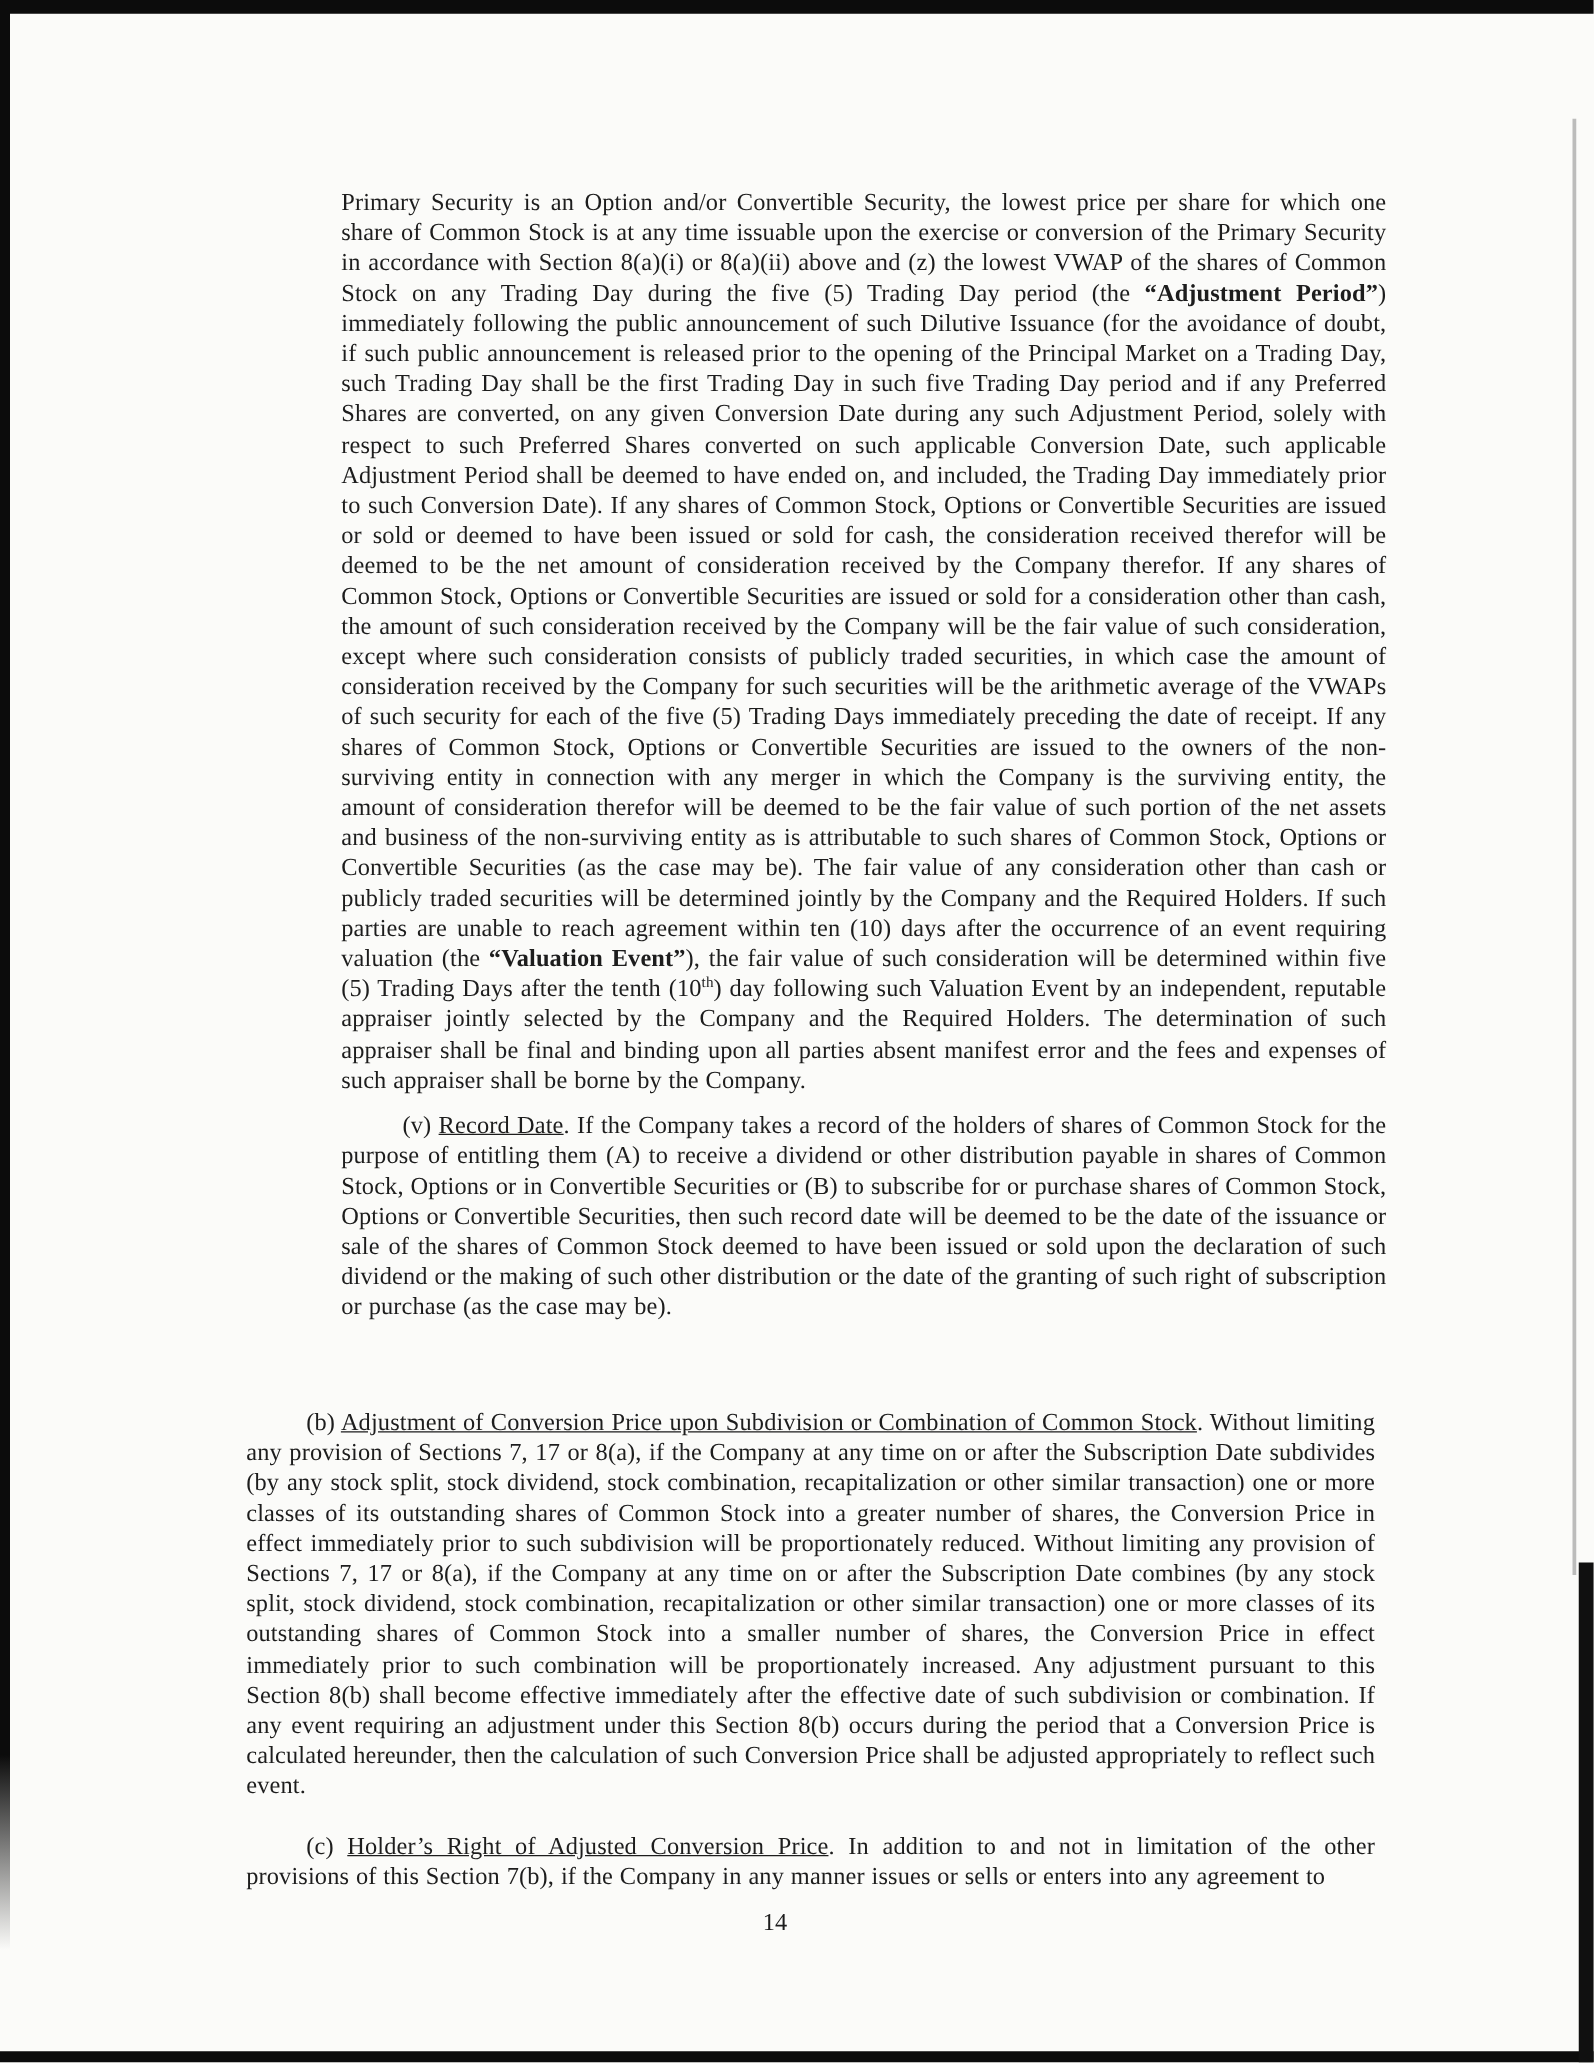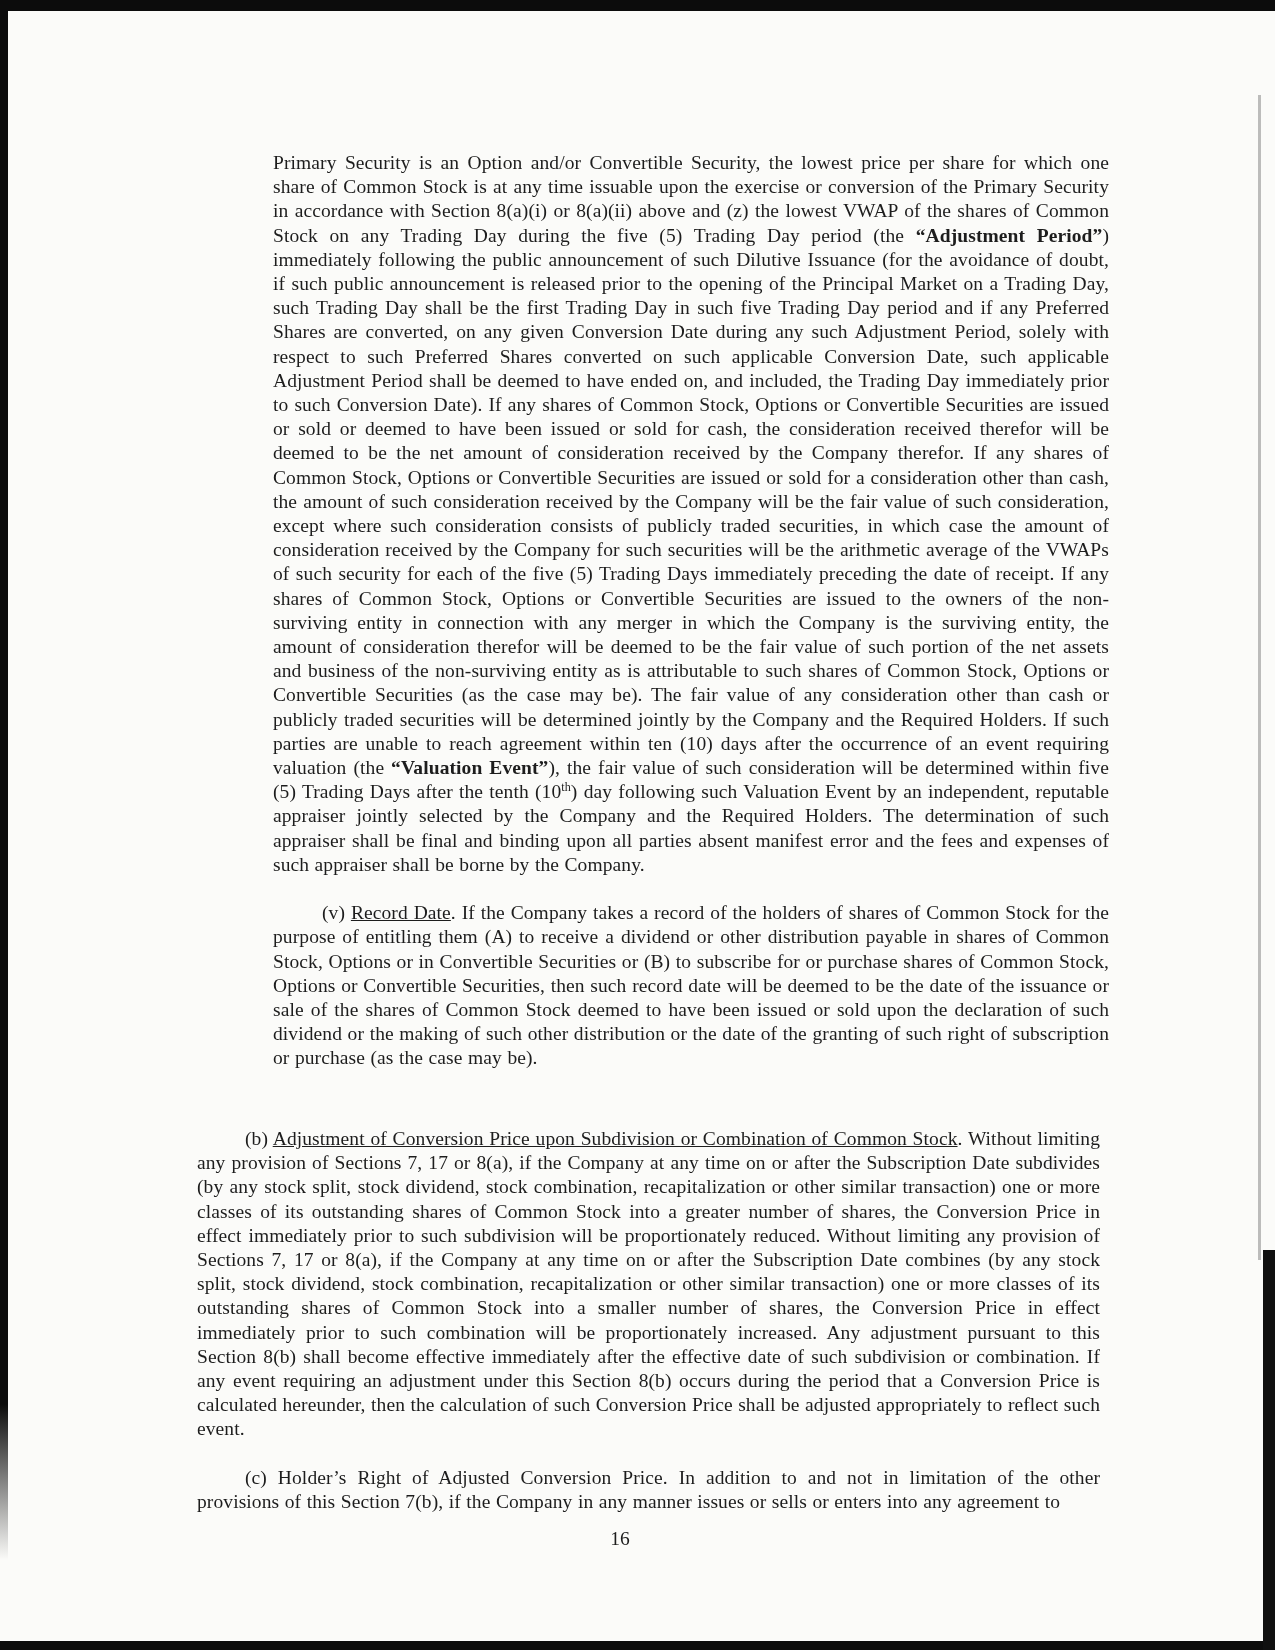--- a/index.html
+++ b/index.html
@@ -33,21 +33,21 @@
   #block1 { left: 273px; top: 151px; width: 836px; }
   #block2 { left: 197px; top: 1127px; width: 903px; }
 
   .para {
     margin: 0;
     font-size: 19.5px;
     line-height: 24.2px;
     letter-spacing: 0.1px;
     word-spacing: 0.5px;
   }
-  #para-record-date   { margin-top: 24px; text-indent: 49px; }
+  #para-record-date   { margin-top: 12px; text-indent: 49px; }
   #para-subdivision   { text-indent: 48px; }
   #para-holders-right { margin-top: 24px; text-indent: 48px; }
 
   .para sup {
     font-size: 0.62em;
     line-height: 0;
     vertical-align: super;
   }
 
   #page-number {
@@ -69,16 +69,16 @@
 <div class="edge-right-thin edge" style="background:#9a9a9a;"></div>
 <div class="edge edge-right-lower"></div>
 
 <div class="block" id="block1">
   <p class="para" id="para-continuation"><span>Primary Security is an Option and/or Convertible Security, the lowest price per share for which one share of Common Stock is at any time issuable upon the exercise or conversion of the Primary Security in accordance with Section 8(a)(i) or 8(a)(ii) above and (z) the lowest VWAP of the shares of Common Stock on any Trading Day during the five (5) Trading Day period (the </span><span style="font-weight: bold;">“Adjustment Period”</span><span>) immediately following the public announcement of such Dilutive Issuance (for the avoidance of doubt, if such public announcement is released prior to the opening of the Principal Market on a Trading Day, such Trading Day shall be the first Trading Day in such five Trading Day period and if any Preferred Shares are converted, on any given Conversion Date during any such Adjustment Period, solely with respect to such Preferred Shares converted on such applicable Conversion Date, such applicable Adjustment Period shall be deemed to have ended on, and included, the Trading Day immediately prior to such Conversion Date). If any shares of Common Stock, Options or Convertible Securities are issued or sold or deemed to have been issued or sold for cash, the consideration received therefor will be deemed to be the net amount of consideration received by the Company therefor. If any shares of Common Stock, Options or Convertible Securities are issued or sold for a consideration other than cash, the amount of such consideration received by the Company will be the fair value of such consideration, except where such consideration consists of publicly traded securities, in which case the amount of consideration received by the Company for such securities will be the arithmetic average of the VWAPs of such security for each of the five (5) Trading Days immediately preceding the date of receipt. If any shares of Common Stock, Options or Convertible Securities are issued to the owners of the non-surviving entity in connection with any merger in which the Company is the surviving entity, the amount of consideration therefor will be deemed to be the fair value of such portion of the net assets and business of the non-surviving entity as is attributable to such shares of Common Stock, Options or Convertible Securities (as the case may be). The fair value of any consideration other than cash or publicly traded securities will be determined jointly by the Company and the Required Holders. If such parties are unable to reach agreement within ten (10) days after the occurrence of an event requiring valuation (the </span><span style="font-weight: bold;">“Valuation Event”</span><span>), the fair value of such consideration will be determined within five (5) Trading Days after the tenth (10</span><sup>th</sup><span>) day following such Valuation Event by an independent, reputable appraiser jointly selected by the Company and the Required Holders. The determination of such appraiser shall be final and binding upon all parties absent manifest error and the fees and expenses of such appraiser shall be borne by the Company.</span></p>
   <p class="para" id="para-record-date"><span>(v) </span><span style="text-decoration: underline;">Record Date</span><span>. If the Company takes a record of the holders of shares of Common Stock for the purpose of entitling them (A) to receive a dividend or other distribution payable in shares of Common Stock, Options or in Convertible Securities or (B) to subscribe for or purchase shares of Common Stock, Options or Convertible Securities, then such record date will be deemed to be the date of the issuance or sale of the shares of Common Stock deemed to have been issued or sold upon the declaration of such dividend or the making of such other distribution or the date of the granting of such right of subscription or purchase (as the case may be).</span></p>
 </div>
 
 <div class="block" id="block2">
   <p class="para" id="para-subdivision"><span>(b) </span><span style="text-decoration: underline;">Adjustment of Conversion Price upon Subdivision or Combination of Common Stock</span><span>. Without limiting any provision of Sections 7, 17 or 8(a), if the Company at any time on or after the Subscription Date subdivides (by any stock split, stock dividend, stock combination, recapitalization or other similar transaction) one or more classes of its outstanding shares of Common Stock into a greater number of shares, the Conversion Price in effect immediately prior to such subdivision will be proportionately reduced. Without limiting any provision of Sections 7, 17 or 8(a), if the Company at any time on or after the Subscription Date combines (by any stock split, stock dividend, stock combination, recapitalization or other similar transaction) one or more classes of its outstanding shares of Common Stock into a smaller number of shares, the Conversion Price in effect immediately prior to such combination will be proportionately increased. Any adjustment pursuant to this Section 8(b) shall become effective immediately after the effective date of such subdivision or combination. If any event requiring an adjustment under this Section 8(b) occurs during the period that a Conversion Price is calculated hereunder, then the calculation of such Conversion Price shall be adjusted appropriately to reflect such event.</span></p>
-  <p class="para" id="para-holders-right"><span>(c) </span><span style="">Holder’s Right of Adjusted Conversion Price</span><span>. In addition to and not in limitation of the other provisions of this Section 7(b), if the Company in any manner issues or sells or enters into any agreement to</span></p>
+  <p class="para" id="para-holders-right"><span>(c) </span><span style="text-decoration: underline;">Holder’s Right of Adjusted Conversion Price</span><span>. In addition to and not in limitation of the other provisions of this Section 7(b), if the Company in any manner issues or sells or enters into any agreement to</span></p>
 </div>
 
-<div id="page-number">16</div>
+<div id="page-number">14</div>
 
 </body></html>

